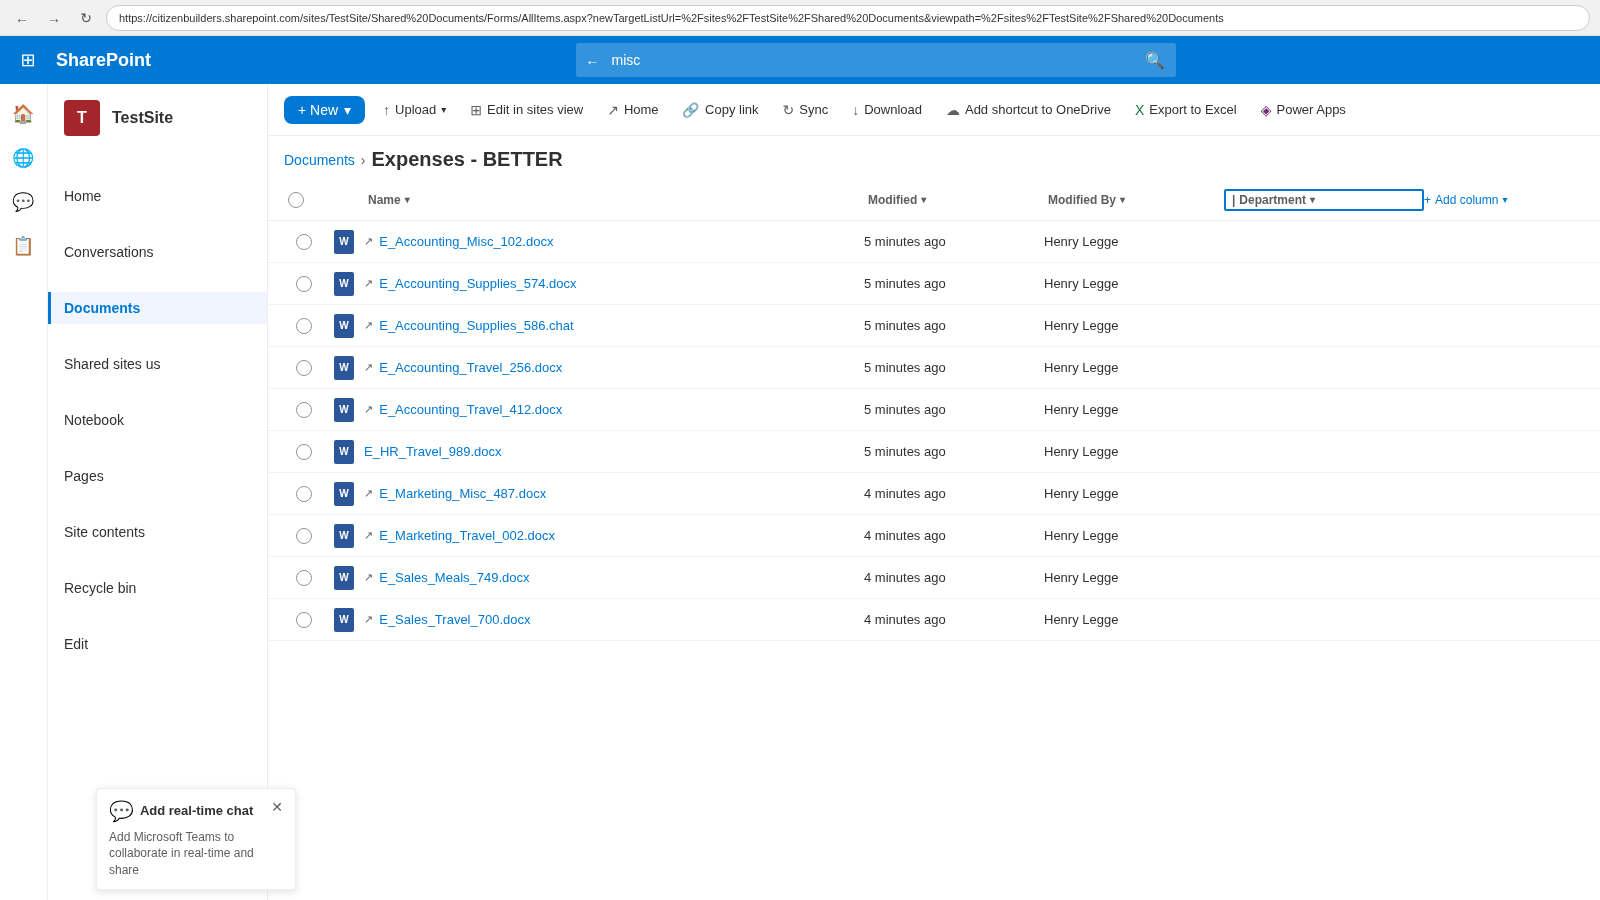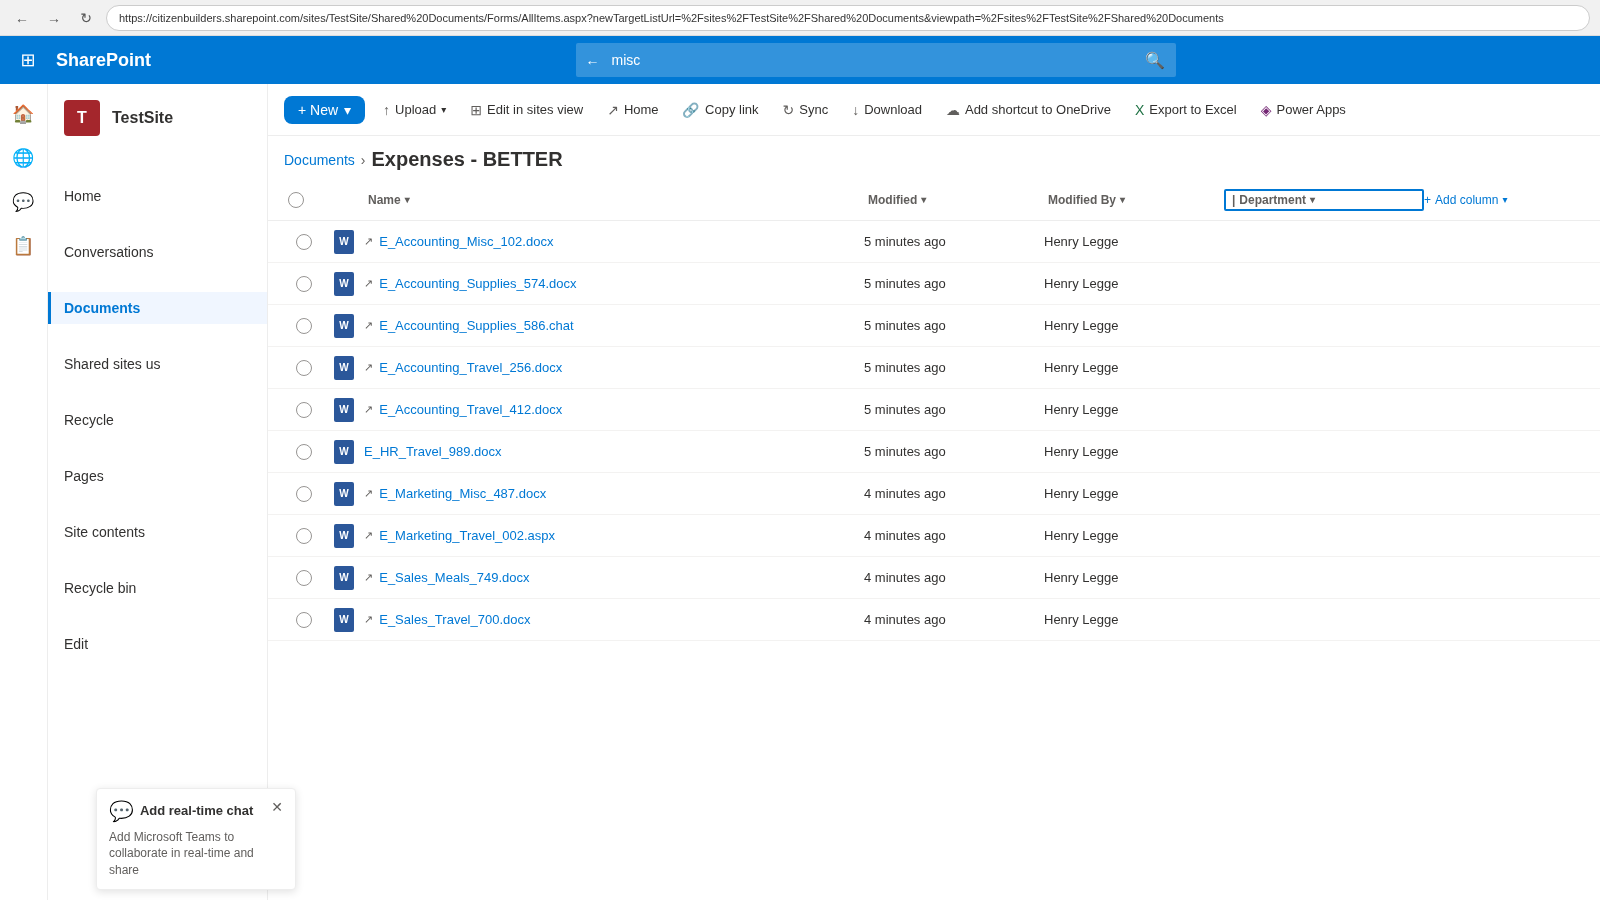--- a/index.html
+++ b/index.html
@@ -396,21 +396,21 @@
     <div class="nav-item">
       <span>Conversations</span>
     </div>
     <div class="nav-item active">
       <span>Documents</span>
     </div>
     <div class="nav-item">
       <span>Shared sites us</span>
     </div>
     <div class="nav-item">
-      <span>Recycle</span>
+      <span>Notebook</span>
     </div>
     <div class="nav-item">
       <span>Pages</span>
     </div>
     <div class="nav-item">
       <span>Site contents</span>
     </div>
     <div class="nav-item">
       <span>Recycle bin</span>
     </div>
@@ -633,21 +633,21 @@
 
       <div class="table-row">
         <div class="file-check">
             <div class="checkbox"></div>
           </div>
         <div class="file-icon-cell">
             <div class="word-icon">W</div>
           </div>
         <div class="file-name-cell">
           <span class="file-prefix">↗</span>
-          <span>E_Marketing_Travel_002.aspx</span>
+          <span>E_Marketing_Travel_002.docx</span>
         </div>
         <div class="cell-text">4 minutes ago</div>
         <div class="cell-text">Henry Legge</div>
         <div class="cell-text"></div>
         <div class="cell-text"></div>
       </div>
 
       <div class="table-row">
         <div class="file-check">
             <div class="checkbox"></div>

